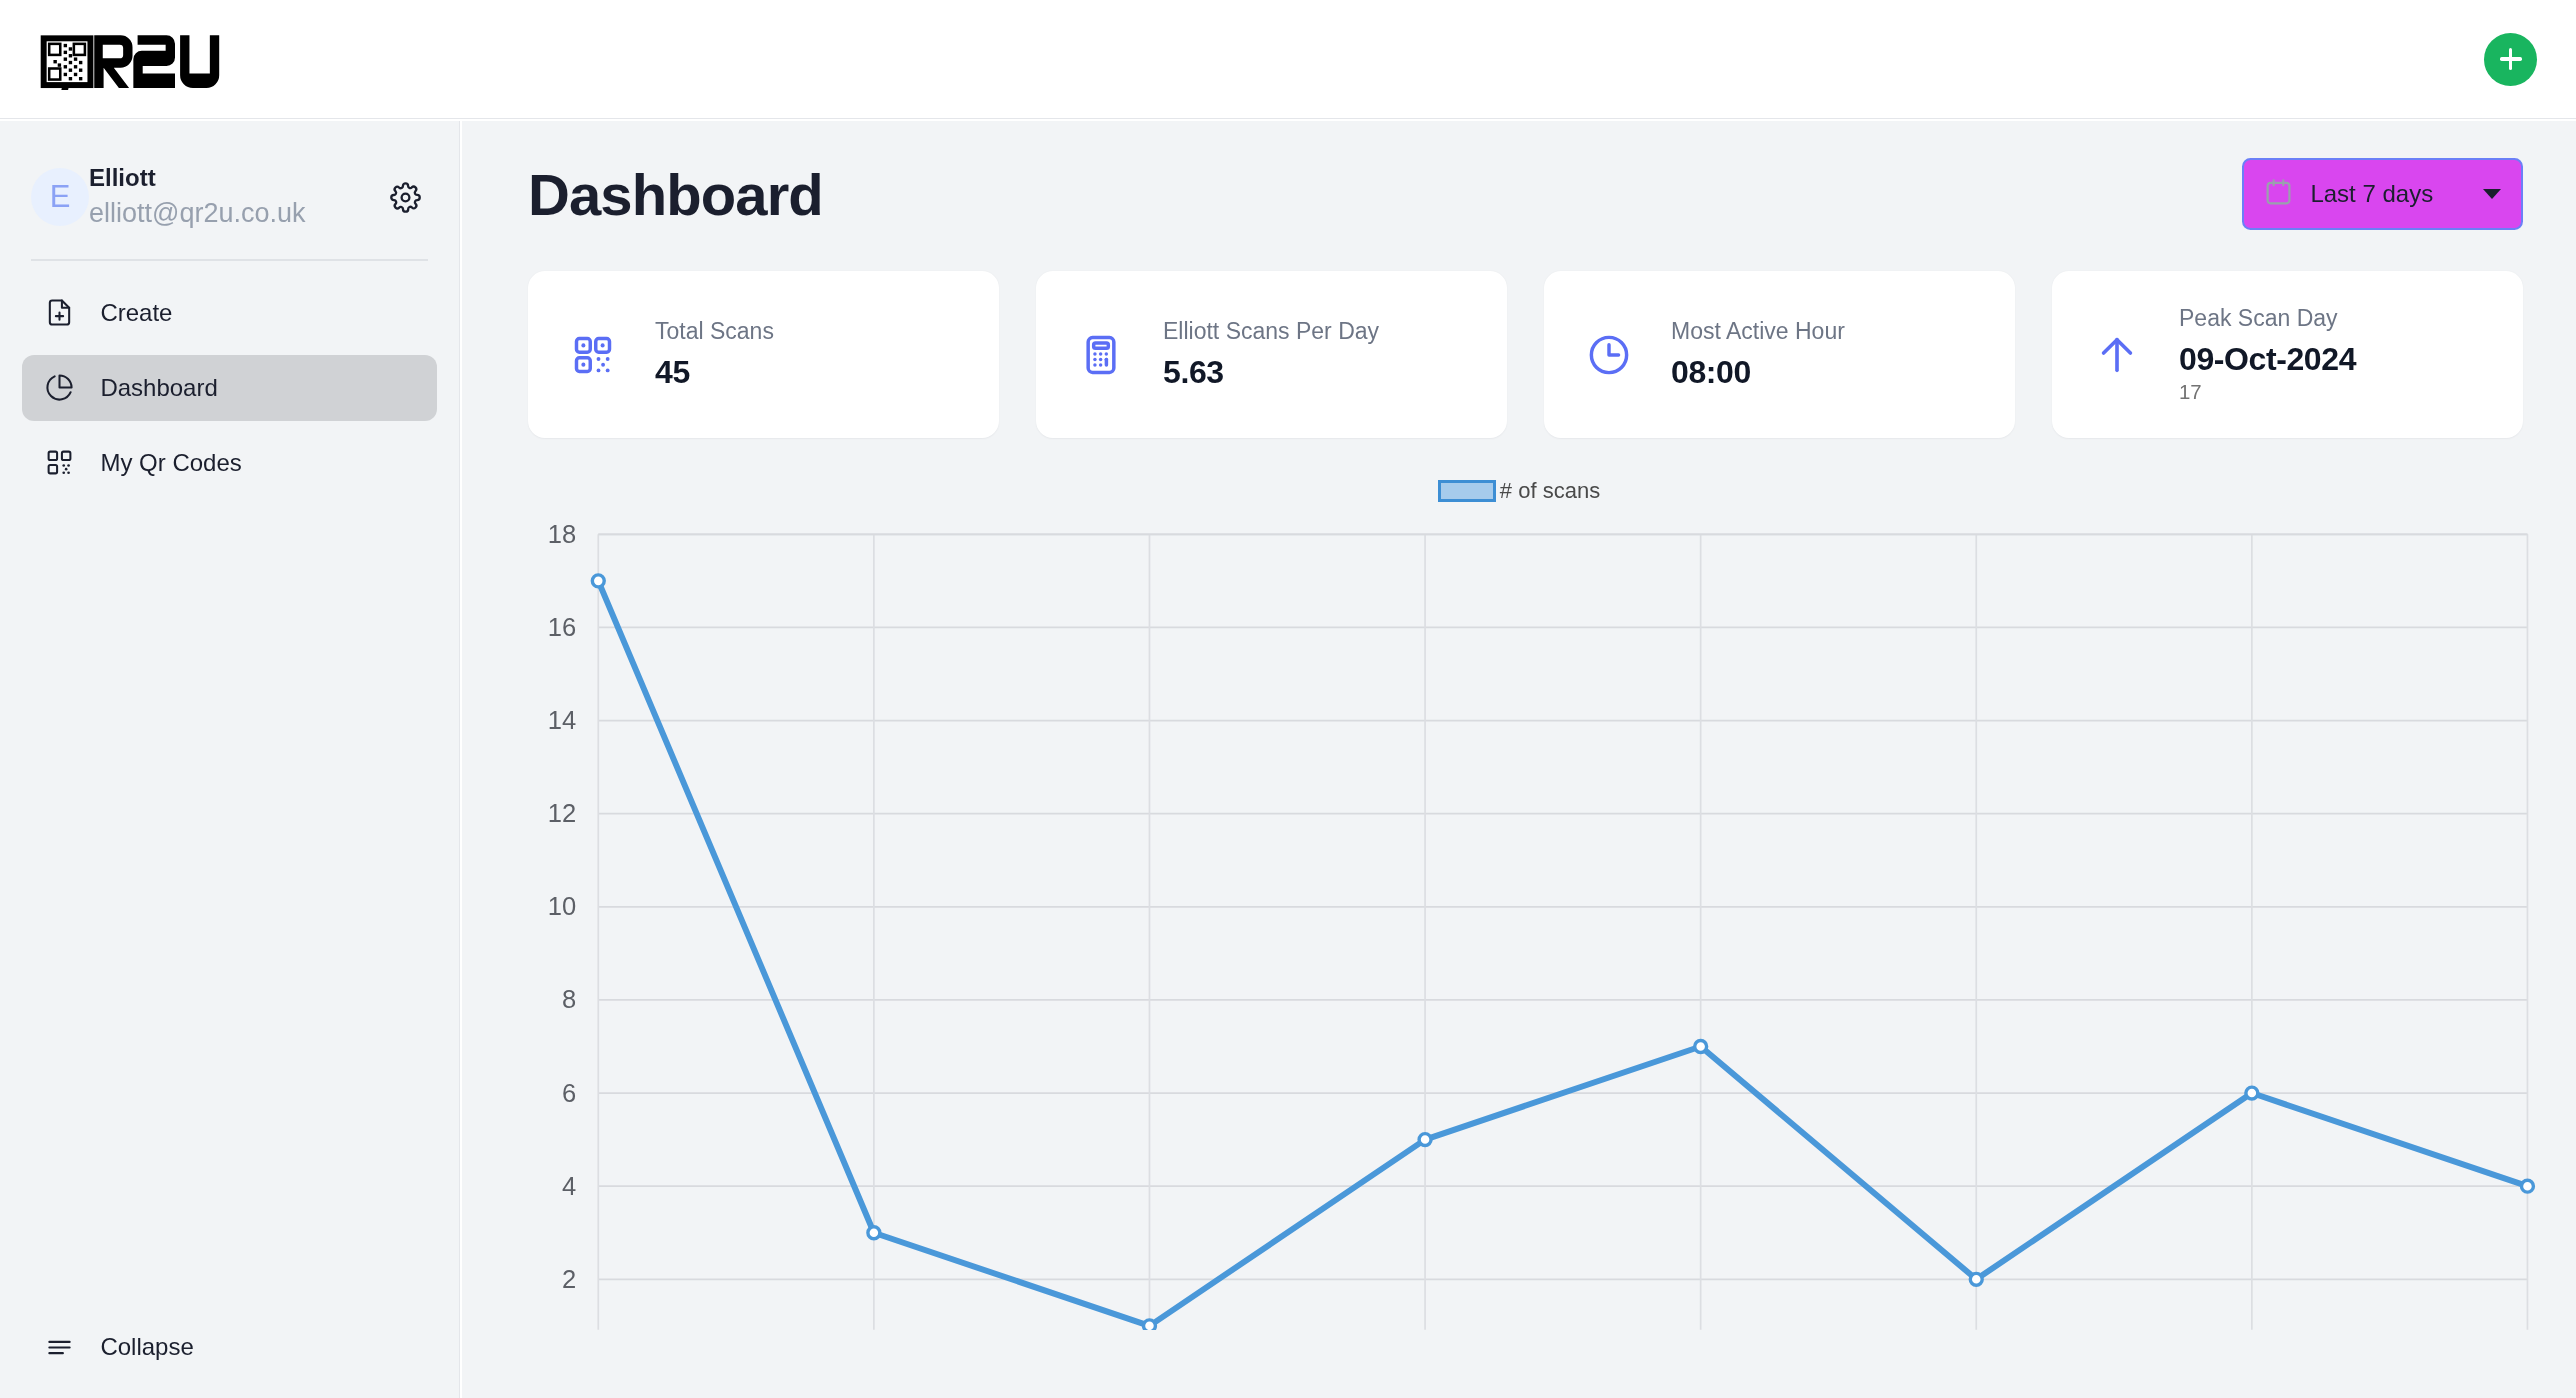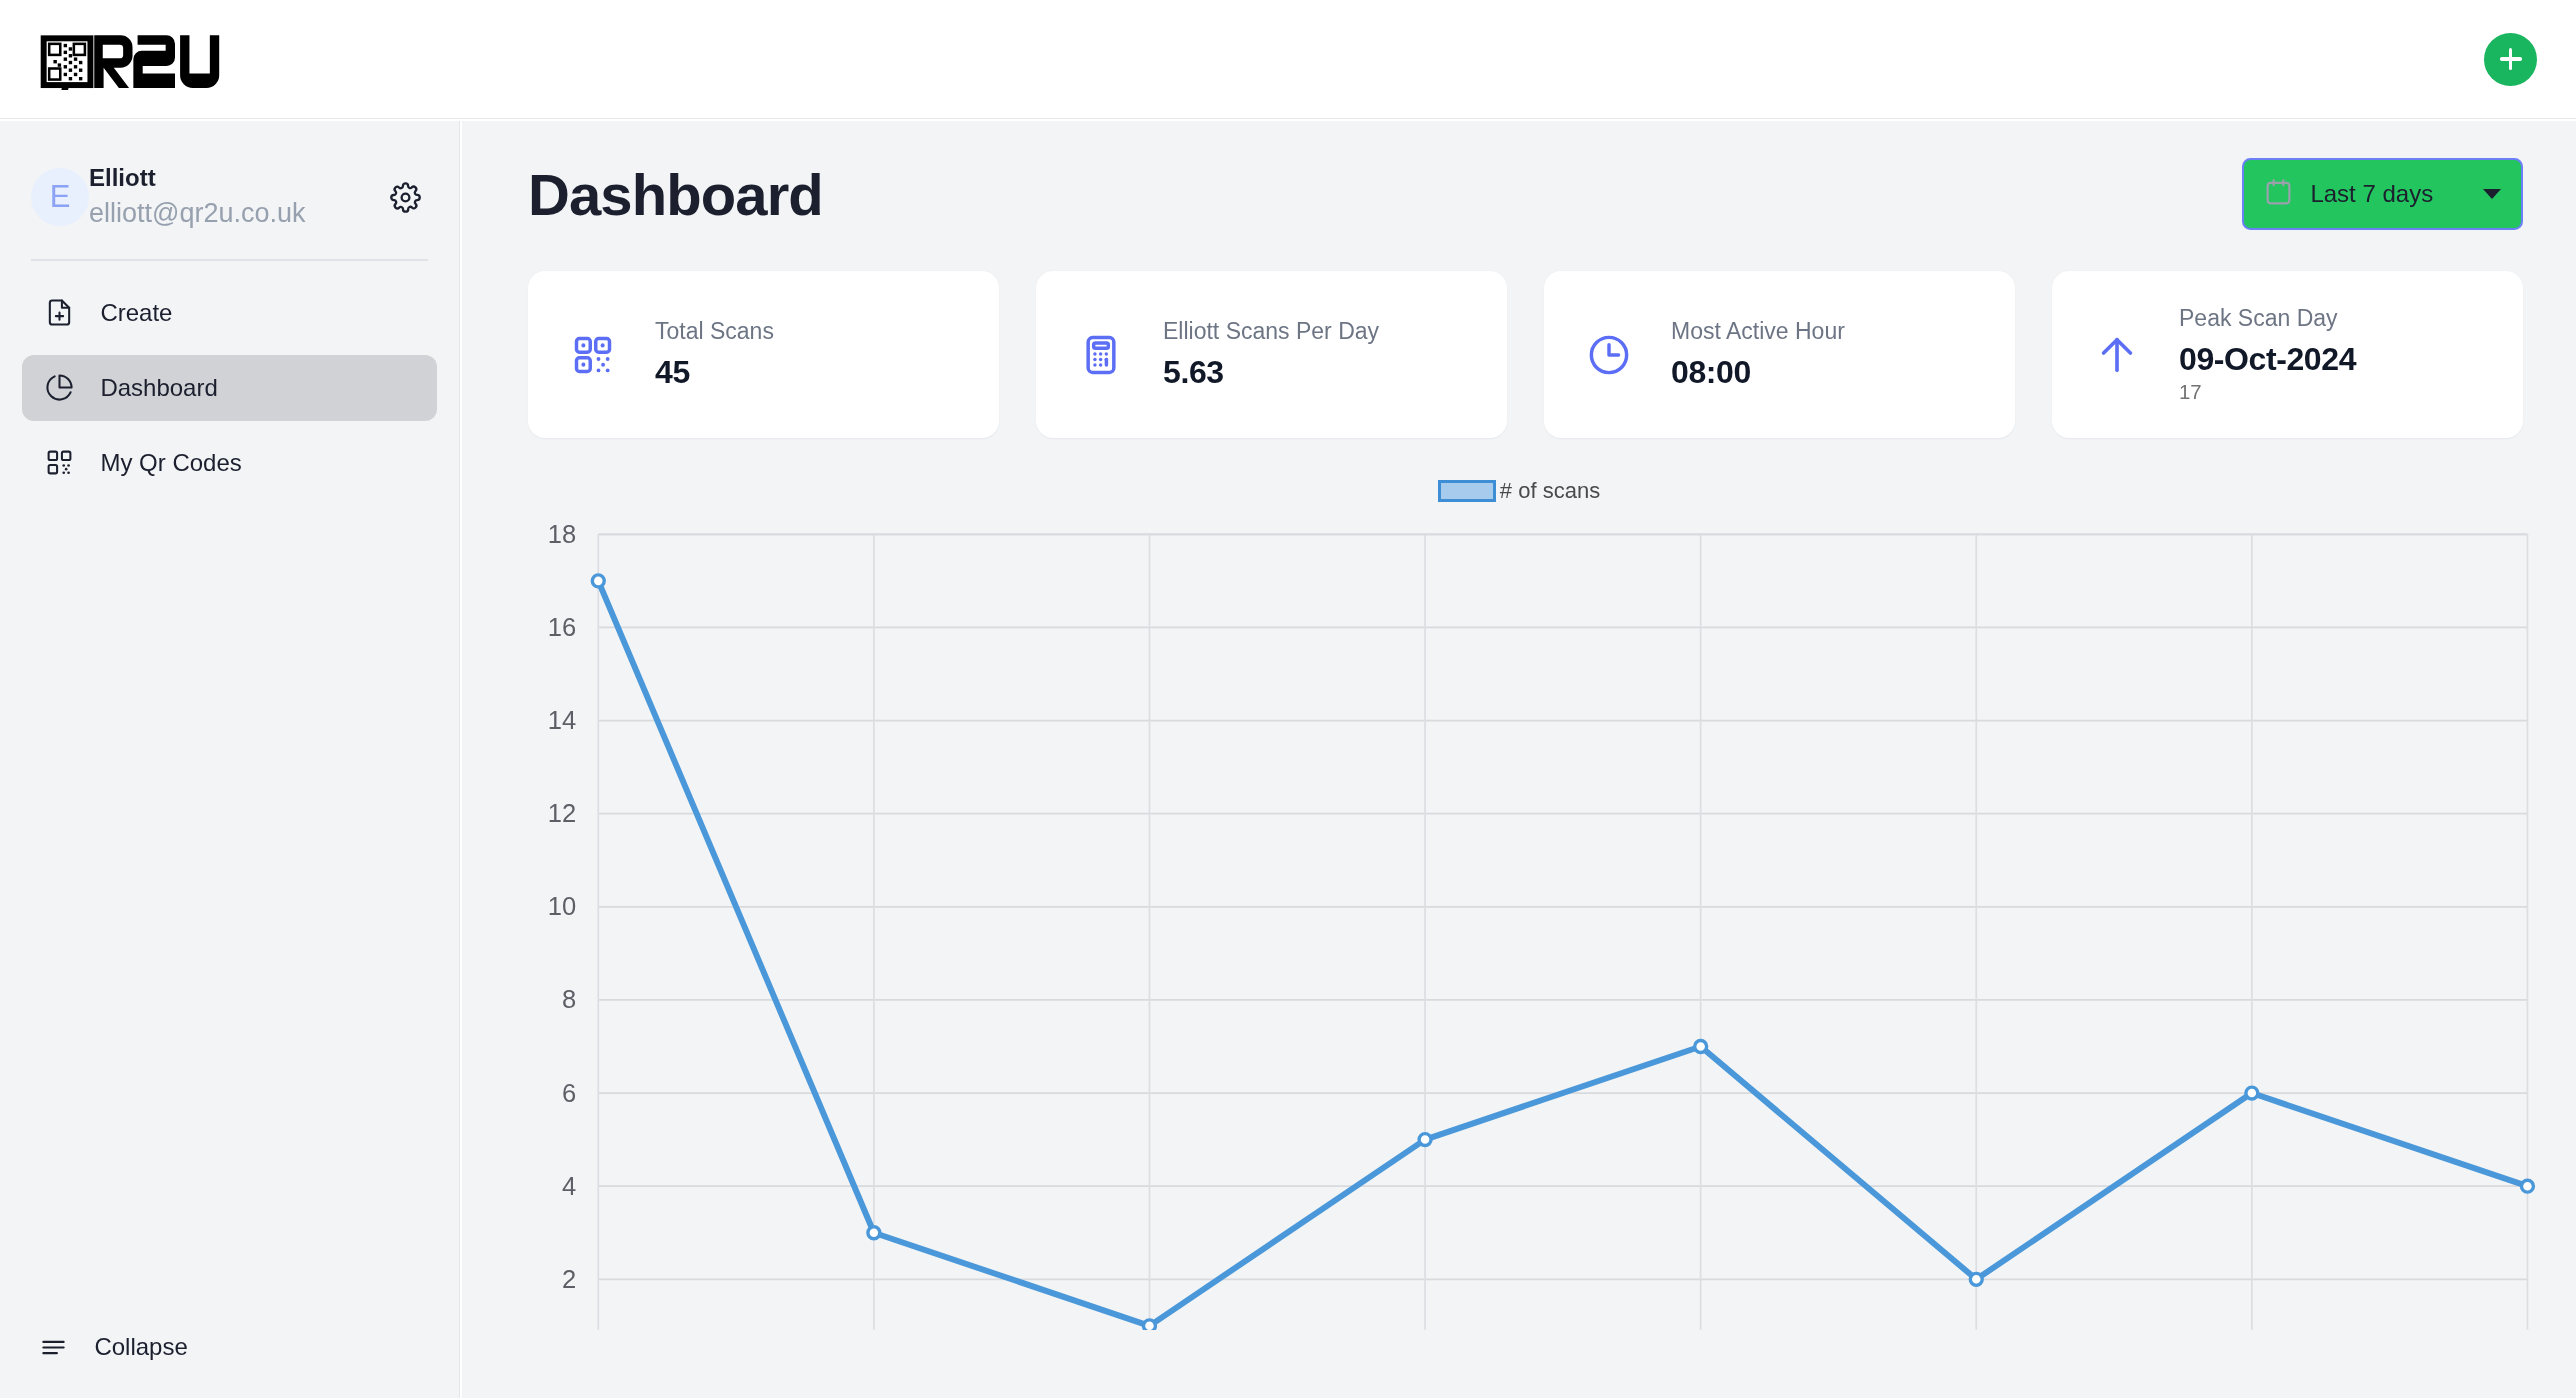--- a/index.html
+++ b/index.html
@@ -90,21 +90,21 @@
   .nav-item.active { background: #d0d2d5; }
   .nav-icon {
     width: 34px; height: 34px; flex: 0 0 auto;
     display: flex; align-items: center; justify-content: center;
   }
   .nav-label {
     margin-left: 24px; font-size: 24px; color: #1b1f2e;
   }
 
   .collapse {
-    position: absolute; left: 16px; bottom: 24px;
+    position: absolute; left: 22px; bottom: 24px;
     display: flex; align-items: center;
     height: 56px; padding: 0 20.4px; cursor: pointer;
     border-radius: 12px;
   }
   .collapse-label { margin-left: 24px; font-size: 24px; color: #1b1f2e; }
 
   
   .main {
     position: absolute; top: 121px; left: 462px;
     width: 2114px; height: 1278px;
@@ -116,21 +116,21 @@
     padding: 37px 53px 0 66px;
   }
   .page-title {
     font-size: 58px; font-weight: bold; color: #1b1f2e;
     letter-spacing: -0.9px;
   }
 
   .daterange {
     display: flex; align-items: center;
     width: 281px; height: 72px;
-    background: #22c55e;
+    background: #d946ef;
     border: 2.6px solid #6b7ff7;
     border-radius: 8.5px;
     padding: 0 20.4px;
     cursor: pointer;
   }
   .daterange-label {
     flex: 1 1 auto; margin-left: 17px;
     font-size: 24px; color: #1b1f2e;
   }
   .caret {

